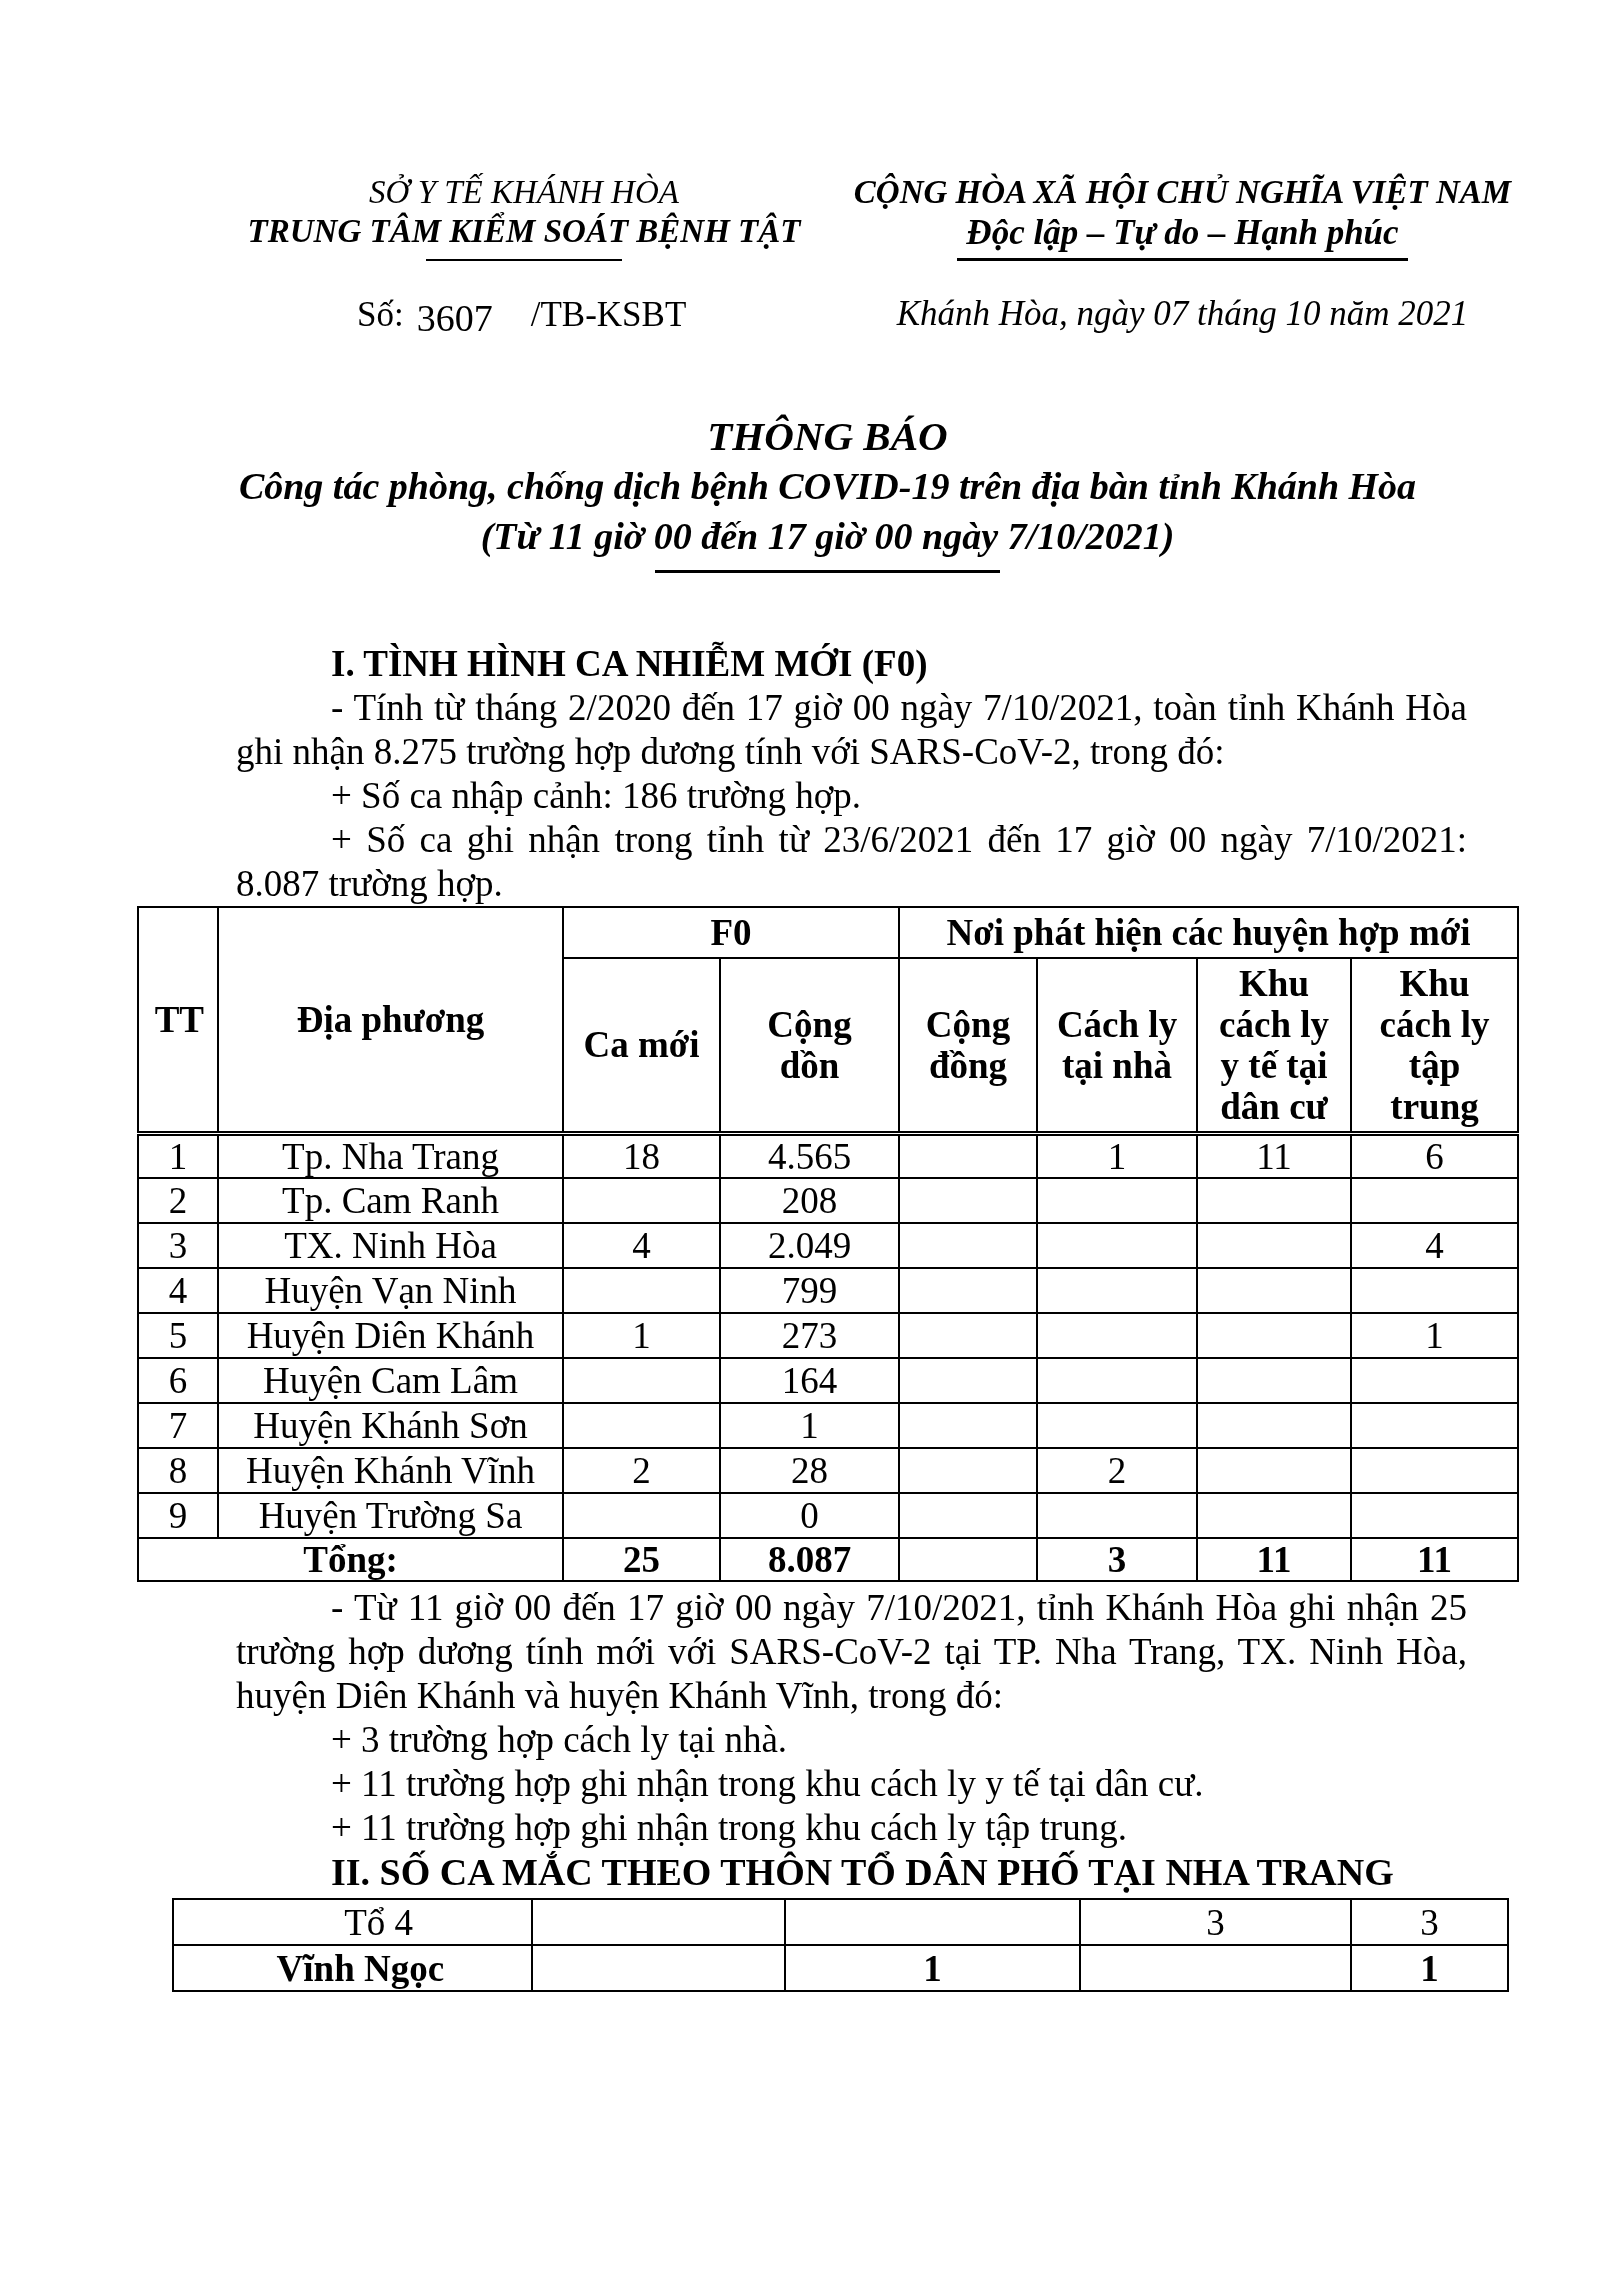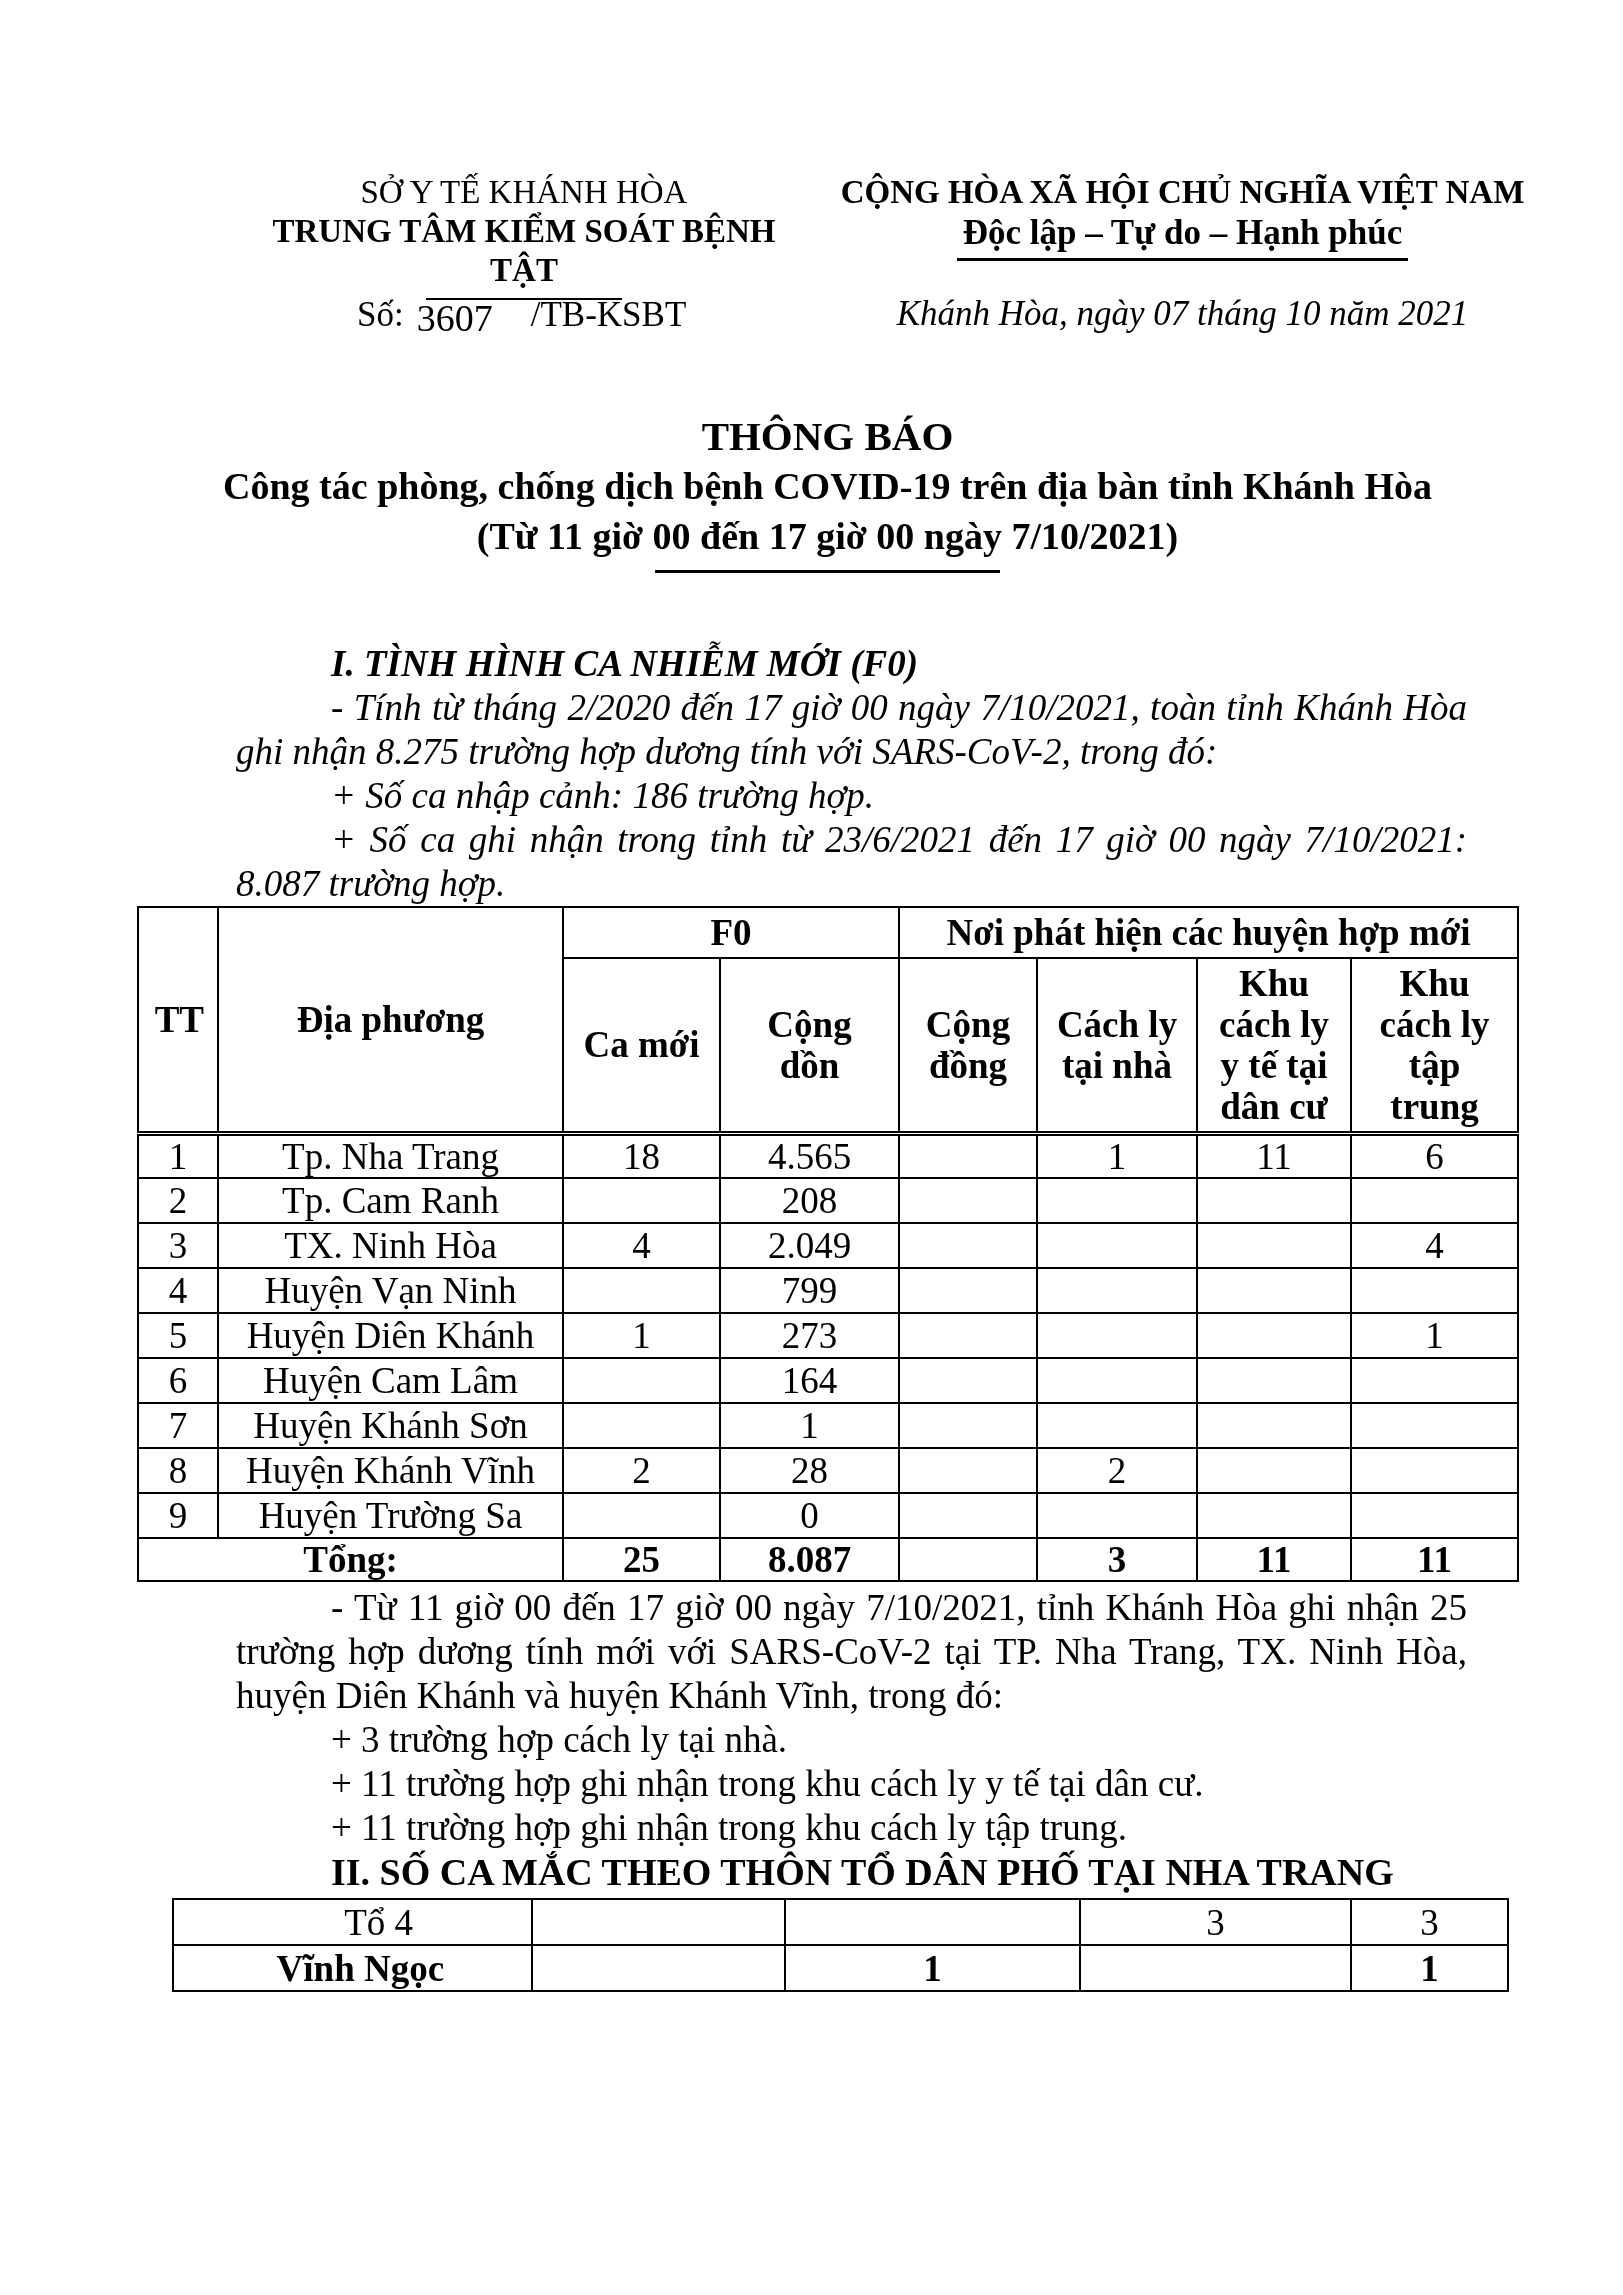--- a/index.html
+++ b/index.html
@@ -2,21 +2,21 @@
 <html style="font-size:10.5px"><head>
 <meta charset="utf-8">
 <style>
   html,body{margin:0;padding:0;background:#e8e8e8;}
   .page{
     position:relative;width:1623px;height:2295px;background:#ffffff;
     font-family:"Liberation Serif","DejaVu Serif",serif;color:#000;
     overflow:hidden;
   }
   .abs{position:absolute;}
-  .c{text-align:center;}
+  .c{text-align:center;font-style:italic;}
   .b{font-weight:bold;}
   .i{font-style:italic;}
   .rule{background:#000;height:2.6px;}
   .txt{font-size:37px;line-height:44px;text-align:justify;}
   .txt p{margin:0;text-indent:95px;}
   
   table.t{border-collapse:collapse;table-layout:fixed;border:2.6px solid #000;
           font-size:37px;line-height:41px;}
   table.t th,table.t td{border:2px solid #000;vertical-align:middle;
           text-align:center;padding:0;overflow:hidden;}
@@ -56,21 +56,21 @@
 
   <div class="abs c i" style="left:821px;top:293px;width:723px;font-size:35px;line-height:42px;white-space:nowrap;">Khánh Hòa, ngày 07 tháng 10 năm 2021</div>
 
   <div class="abs c b" style="left:137px;top:411px;width:1381px;">
     <div style="font-size:41px;line-height:50px;">THÔNG BÁO</div>
     <div style="font-size:38px;line-height:50px;">Công tác phòng, chống dịch bệnh COVID-19 trên địa bàn tỉnh Khánh Hòa</div>
     <div style="font-size:38px;line-height:50px;">(Từ 11 giờ 00 đến 17 giờ 00 ngày 7/10/2021)</div>
     <div class="rule" style="width:345px;height:3.3px;margin:9.2px auto 0;"></div>
   </div>
 
-  <div class="abs txt" style="left:236px;top:642px;width:1231px;font-style:italic;">
+  <div class="abs txt" style="left:236px;top:642px;width:1231px;">
     <p class="b">I. TÌNH HÌNH CA NHIỄM MỚI (F0)</p>
     <p>- Tính từ tháng 2/2020 đến 17 giờ 00 ngày 7/10/2021, toàn tỉnh Khánh Hòa ghi nhận 8.275 trường hợp dương tính với SARS-CoV-2, trong đó:</p>
     <p>+ Số ca nhập cảnh: 186 trường hợp.</p>
     <p>+ Số ca ghi nhận trong tỉnh từ 23/6/2021 đến 17 giờ 00 ngày 7/10/2021: 8.087 trường hợp.</p>
   </div>
 
   <table id="t1" class="t abs" style="left:137px;top:906px;width:1381px;">
     <colgroup>
       <col style="width:80px;">
         <col style="width:345px;">

